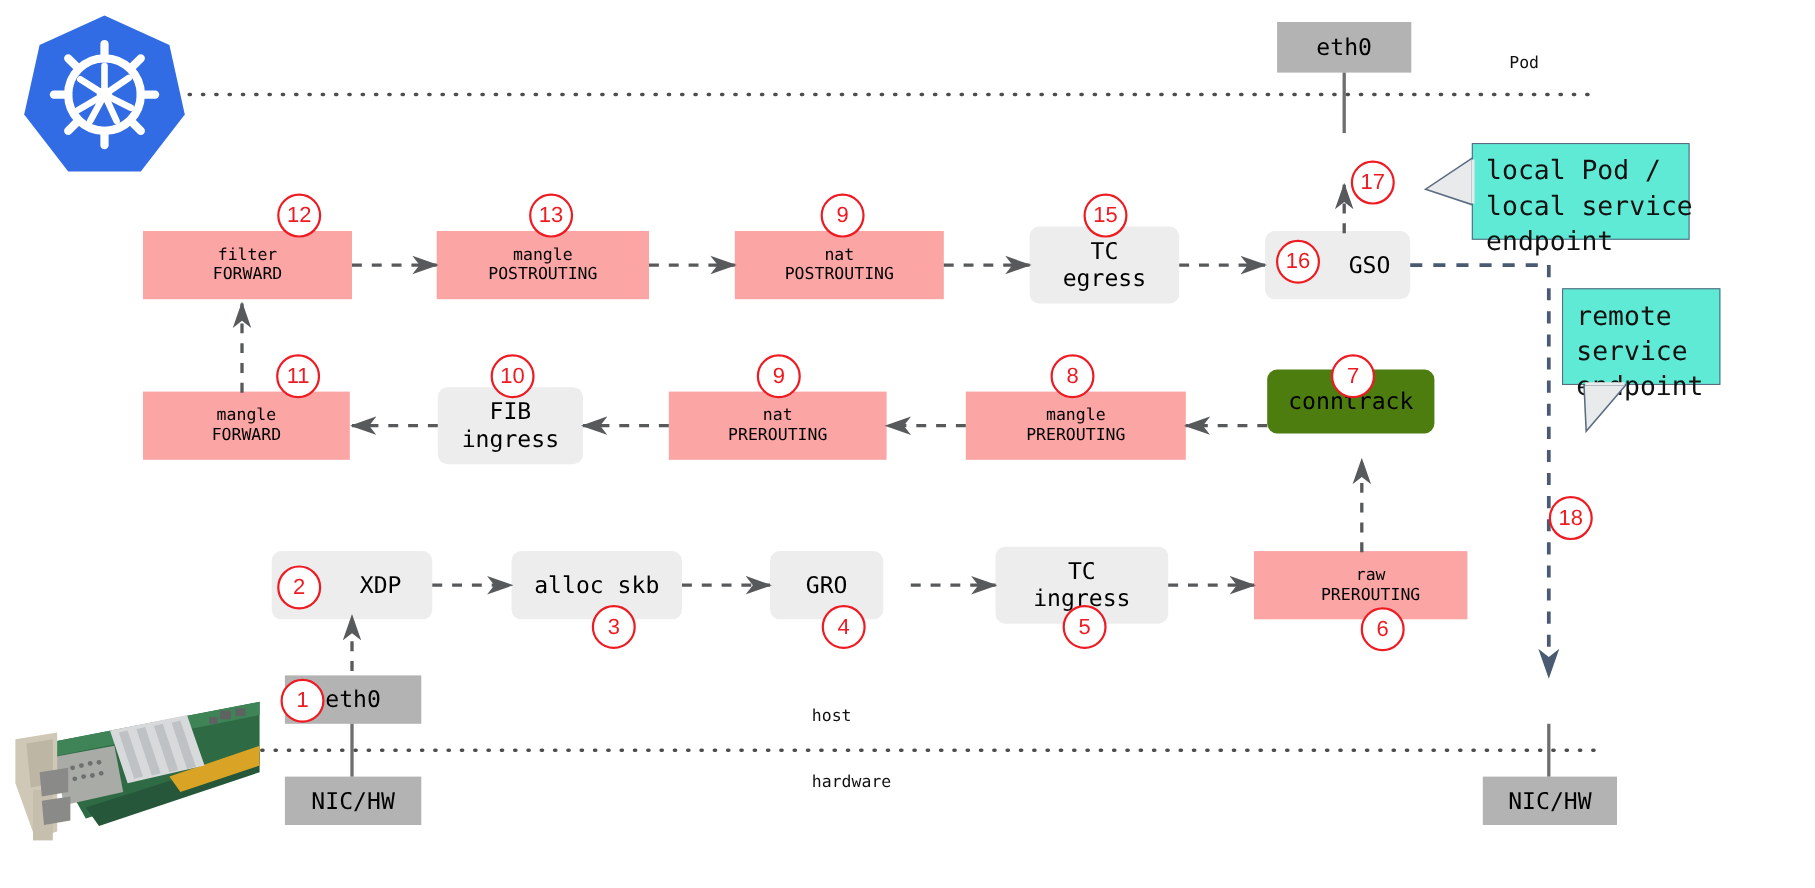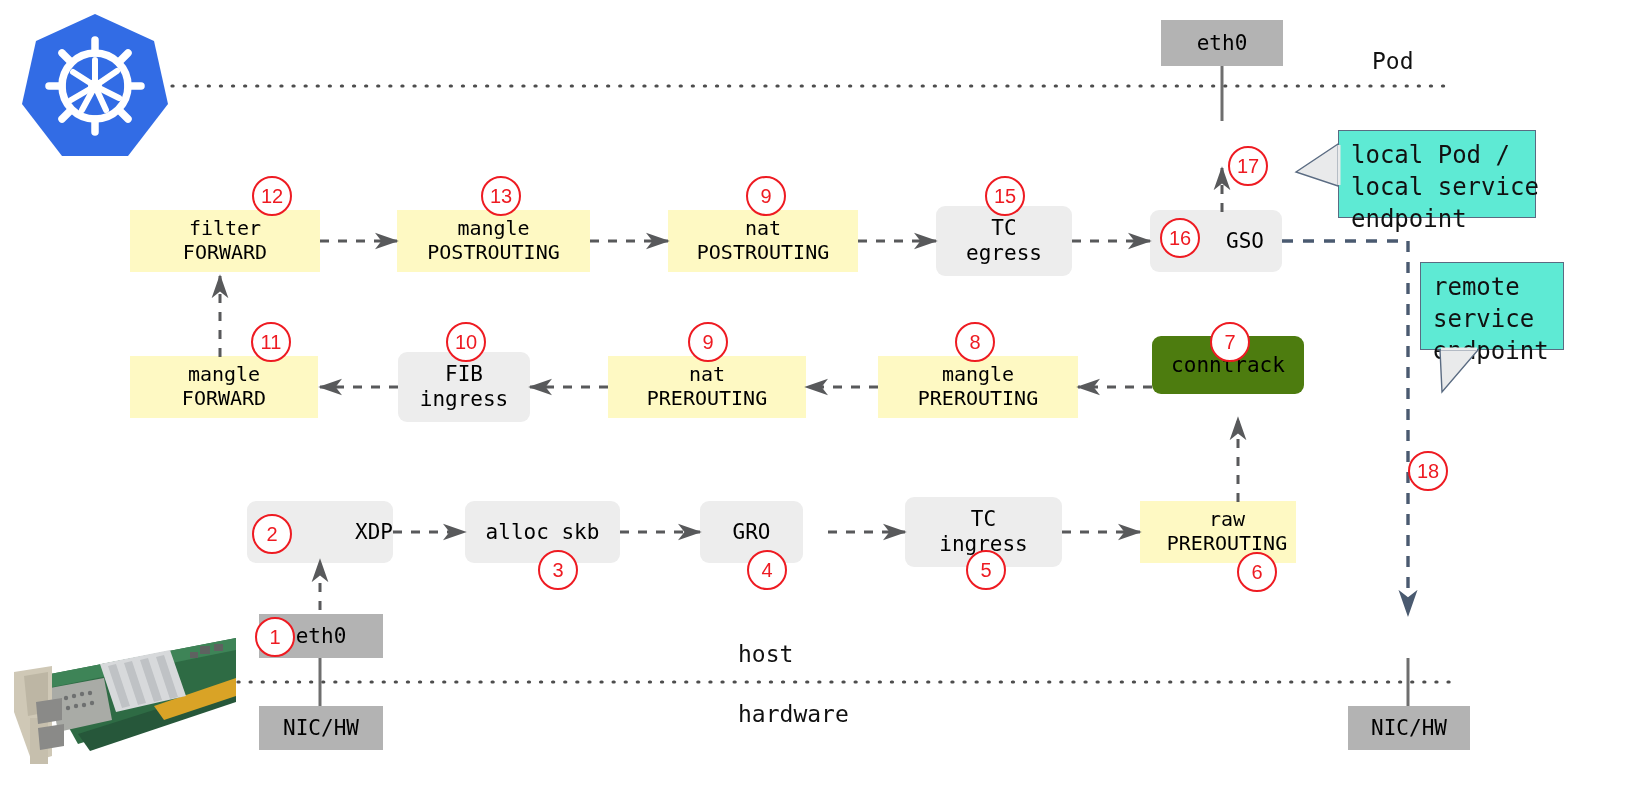--- a/index.html
+++ b/index.html
@@ -5,38 +5,38 @@
   html,body{margin:0;padding:0;background:#ffffff;}
   body{width:1650px;height:807px;position:relative;overflow:hidden;
        font-family:"DejaVu Sans Mono","Liberation Mono",monospace;}
   #stage{position:absolute;left:0;top:0;width:1650px;height:807px;}
 
   
   .box{position:absolute;box-sizing:border-box;display:flex;flex-direction:column;
        align-items:center;justify-content:center;line-height:1.18;
        font-family:"DejaVu Sans Mono","Liberation Mono",monospace;color:#000;}
   .box span{display:block;white-space:pre;}
-  .orange{background:#fef9c3;font-size:20px;}
+  .orange{background:#fca5a5;font-size:15px;}
   .grey-round{background:#EDEDED;border-radius:9px;font-size:21px;}
   .grey-iface{background:#B3B3B3;font-size:21px;}
 
   
   .callout{position:absolute;box-sizing:border-box;background:#5eead4;
            border:1.4px solid #5A6B82;font-size:24px;line-height:1.33;
            padding:9px 12px;color:#111;white-space:pre;
            font-family:"DejaVu Sans Mono","Liberation Mono",monospace;}
 
   
   .badge{position:absolute;width:36px;height:36px;border-radius:50%;
          background:#fff;border:2.6px solid #EE1B22;color:#EE1B22;
          display:flex;align-items:center;justify-content:center;
          font-size:20px;font-family:"Liberation Sans",sans-serif;z-index:40;}
 
   
-  .zone{position:absolute;font-size:23px;color:#111;white-space:pre;
+  .zone{position:absolute;font-size:15px;color:#111;white-space:pre;
         font-family:"DejaVu Sans Mono","Liberation Mono",monospace;}
 
   svg.layer{position:absolute;left:0;top:0;width:1650px;height:807px;
             overflow:visible;pointer-events:none;}
   svg.under{z-index:5;}
   .art{position:absolute;z-index:6;}
 </style>
 </head>
 <body>
 
@@ -210,38 +210,38 @@
     <span>mangle</span>
     <span>PREROUTING</span>
   </div>
 
   <div class="box orange grey-round" style="left:1152px;top:336px;width:152px;height:58px;
               background:#4d7c0f;">
     <span>conntrack</span>
   </div>
 
   <div class="box grey-round" style="left:247px;top:501px;width:146px;height:62px;
-              align-items:flex-end;">
+              align-items:flex-end;padding-right:28px;">
     <span>XDP</span>
   </div>
 
   <div class="box grey-round" style="left:465px;top:501px;width:155px;height:62px;">
     <span>alloc skb</span>
   </div>
 
   <div class="box grey-round" style="left:700px;top:501px;width:103px;height:62px;">
     <span>GRO</span>
   </div>
 
   <div class="box grey-round" style="left:905px;top:497px;width:157px;height:70px;">
     <span>TC</span>
     <span>ingress</span>
   </div>
 
-  <div class="box orange" style="left:1140px;top:501px;width:156px;height:62px;padding-left:18px;">
+  <div class="box orange" style="left:1140px;top:501px;width:194px;height:62px;padding-left:18px;">
     <span>raw</span>
     <span>PREROUTING</span>
   </div>
 
   <div class="callout" style="left:1338px;top:130px;width:198px;height:88px;">local Pod /
 local service
 endpoint</div>
   <svg class="layer" style="z-index:9;" viewBox="0 0 1650 807">
     <polygon points="1338,144 1296,172 1338,186" fill="#E9EAEB" stroke="#5A6B82" stroke-width="1.4"></polygon>
     <line x1="1339" y1="145" x2="1339" y2="185" stroke="#E9EAEB" stroke-width="3"></line>

